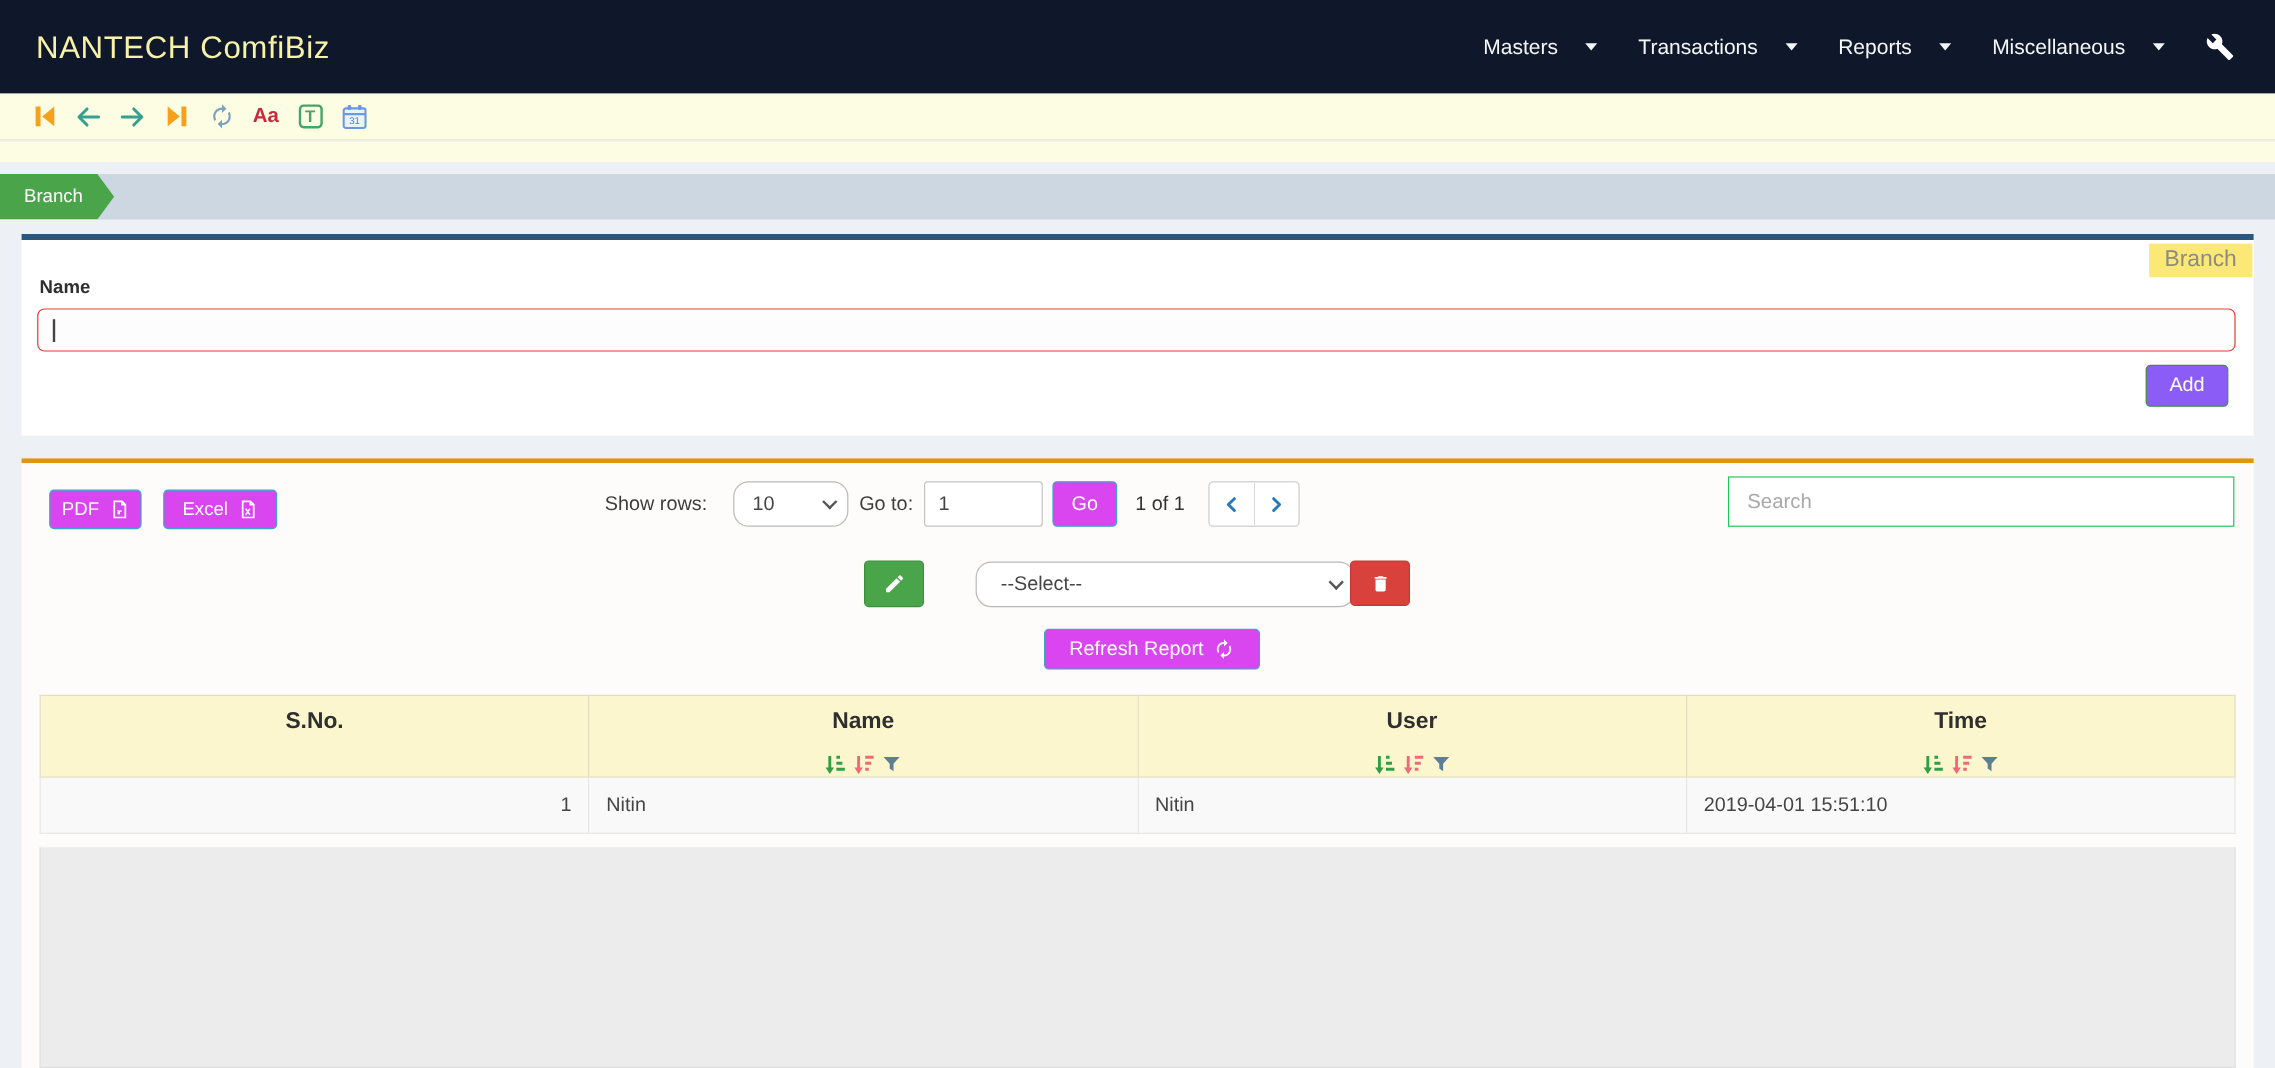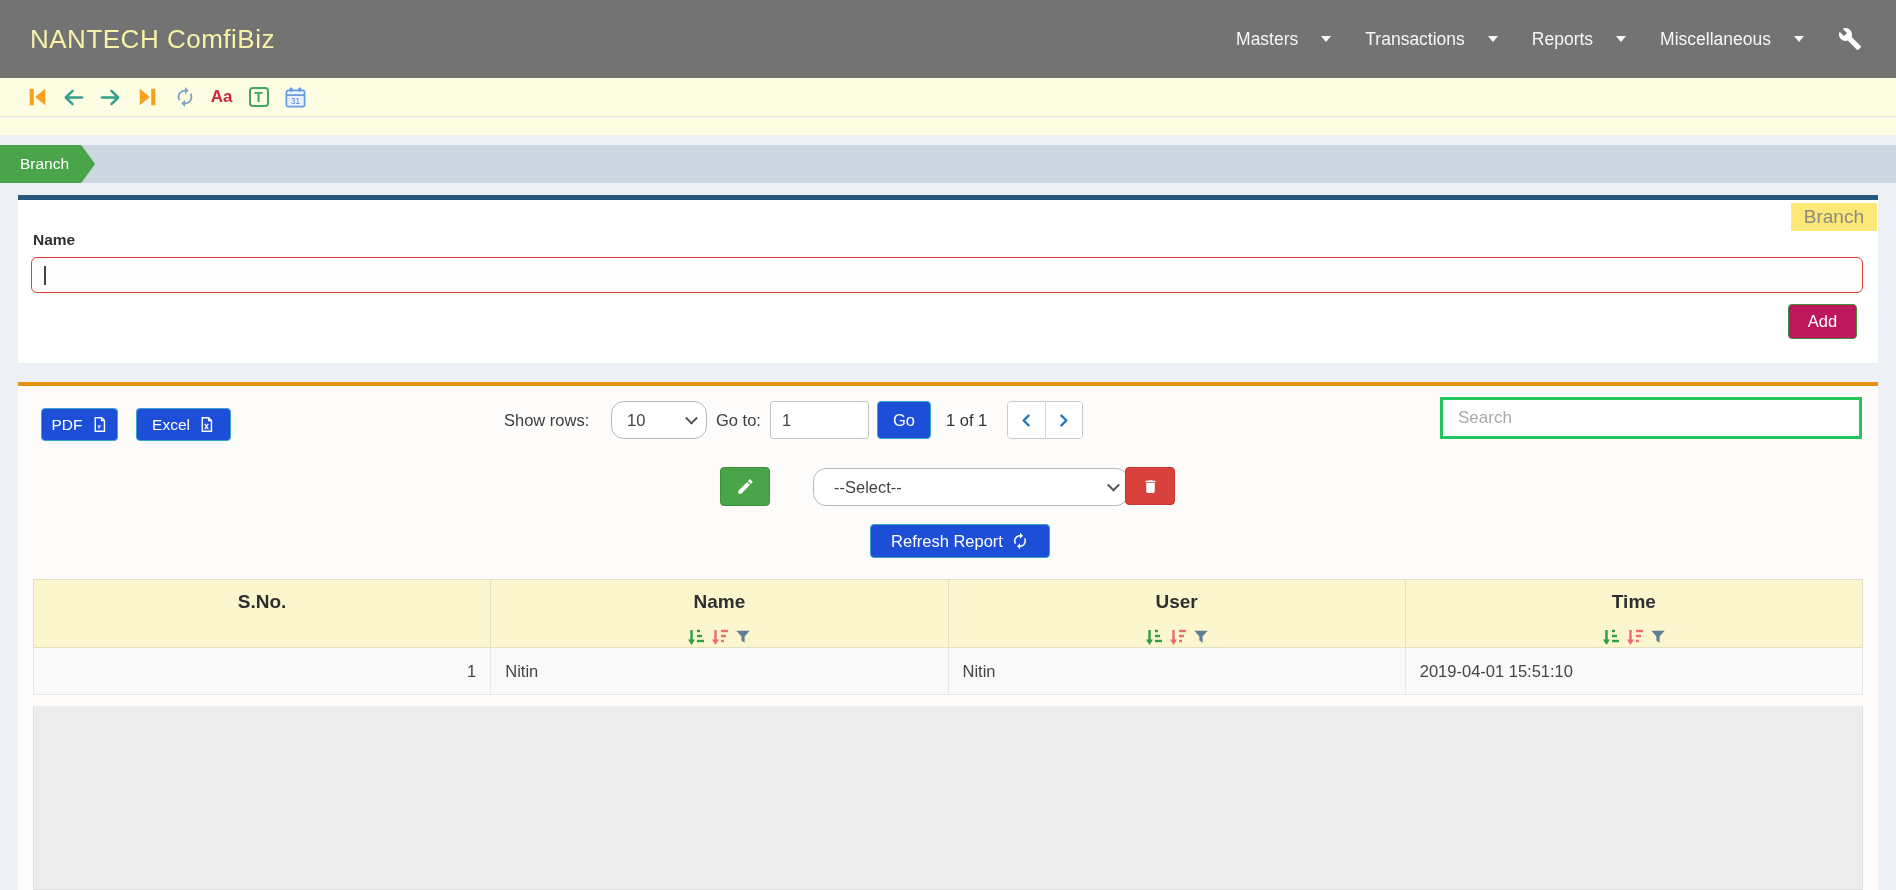--- a/index.html
+++ b/index.html
@@ -7,21 +7,21 @@
   body {
     font-family:"Liberation Sans", sans-serif;
     background:#edf1f6;
     position:relative;
     overflow:hidden;
     color:#333;
   }
   
   .app-header {
     position:absolute; left:0; top:0; width:1896px; height:78px;
-    background:#737373;
+    background:#0f172a;
     display:flex; align-items:center; justify-content:space-between;
     padding:0 34px 0 30px;
   }
   .app-title { color:#f8f2a9; font-size:26px; letter-spacing:.5px; }
   .app-nav { display:flex; align-items:center; gap:34px; }
   .nav-item { color:#f4f7f8; font-size:17.5px; display:flex; align-items:center; gap:23px; cursor:pointer; }
   .caret-down { width:0; height:0; border-left:5px solid transparent; border-right:5px solid transparent; border-top:6px solid #f4f7f8; display:inline-block; }
   .wrench { width:24px; height:24px; cursor:pointer; }
   
   .icon-toolbar {
@@ -52,29 +52,29 @@
   }
   .name-label { position:absolute; left:15px; top:31px; font-size:15.5px; font-weight:bold; color:#2f2f2f; }
   .name-input {
     position:absolute; left:13px; top:57px; width:1832px; height:36px;
     border:1px solid #e03c31; border-radius:6px; background:#fdfdfd;
     font-size:16px; font-family:"Liberation Sans",sans-serif; padding:0 12px; color:#333; outline:none;
   }
   .text-caret { position:absolute; left:26px; top:66px; width:1.5px; height:19px; background:#444; }
   .add-btn {
     position:absolute; right:21px; top:104px; width:69px; height:35px;
-    background:#be185d; border:1px solid #3e8e3e; border-radius:4px;
+    background:#8b5cf6; border:1px solid #3e8e3e; border-radius:4px;
     color:#fff; font-size:16.5px; font-family:"Liberation Sans",sans-serif; cursor:pointer;
   }
   
   .orange-rule { position:absolute; left:18px; top:382px; width:1860px; height:4px; background:#e2930f; }
   
   .report-panel { position:absolute; left:18px; top:386px; width:1860px; height:504px; background:#fdfcfa; }
   .btn-blue {
-    background:#1d4ed8; border:1px solid #38a6c7; border-radius:4px; color:#fff;
+    background:#d946ef; border:1px solid #38a6c7; border-radius:4px; color:#fff;
     font-size:15.5px; font-family:"Liberation Sans",sans-serif; cursor:pointer;
     display:flex; align-items:center; justify-content:center; gap:8px;
   }
   .pdf-btn   { position:absolute; left:23px;  top:22px; width:77px; height:33px; }
   .excel-btn { position:absolute; left:118px; top:22px; width:95px; height:33px; }
   .tb-label { position:absolute; font-size:16.5px; color:#3d3d3d; top:25px; }
   .show-rows-label { left:486px; }
   .goto-label { left:698px; }
   .fake-select {
     border:1px solid #b9b9b9; border-radius:13px; background:#fff; color:#444;
@@ -87,21 +87,21 @@
     border:1px solid #c4c4c4; border-radius:3px; font-size:16.5px; color:#444;
     padding:0 11px; font-family:"Liberation Sans",sans-serif; outline:none; background:#fff;
   }
   .go-btn { position:absolute; left:859px; top:15px; width:54px; height:38px; font-size:16.5px; }
   .page-status { position:absolute; left:928px; top:25px; font-size:16.5px; color:#333; }
   .pager { position:absolute; left:989px; top:15px; width:76px; height:38px; display:flex; border:1px solid #c9c9c9; border-radius:4px; background:#fff; overflow:hidden; }
   .pager button { flex:1; background:#fff; border:none; cursor:pointer; display:flex; align-items:center; justify-content:center; }
   .pager button:first-child { border-right:1px solid #d6d6d6; }
   .search-input {
     position:absolute; left:1422px; top:11px; width:422px; height:42px;
-    border:3px solid #22c55e; background:#fff; font-size:17px; padding:0 15px;
+    border:1px solid #22c55e; background:#fff; font-size:17px; padding:0 15px;
     font-family:"Liberation Sans",sans-serif; color:#444; outline:none;
   }
   .search-input::placeholder { color:#a9a9a9; }
   .edit-btn { position:absolute; left:702px; top:81px; width:50px; height:39px; background:#4aa54a; border:1px solid #3e8e3e; border-radius:4px; cursor:pointer; display:flex; align-items:center; justify-content:center; }
   .row-select { left:795px; top:82px; width:316px; height:38px; padding-left:20px; }
   .delete-btn { position:absolute; left:1107px; top:81px; width:50px; height:38px; background:#d9413d; border:1px solid #c73734; border-radius:4px; cursor:pointer; display:flex; align-items:center; justify-content:center; }
   .refresh-btn { position:absolute; left:840px; top:138px; width:180px; height:34px; font-size:16.5px;margin-left:12px; }
   
   .grid { position:absolute; left:15px; top:193px; width:1830px; border:1px solid #dcdcdc; border-collapse:collapse; table-layout:fixed; }
   .grid th {

